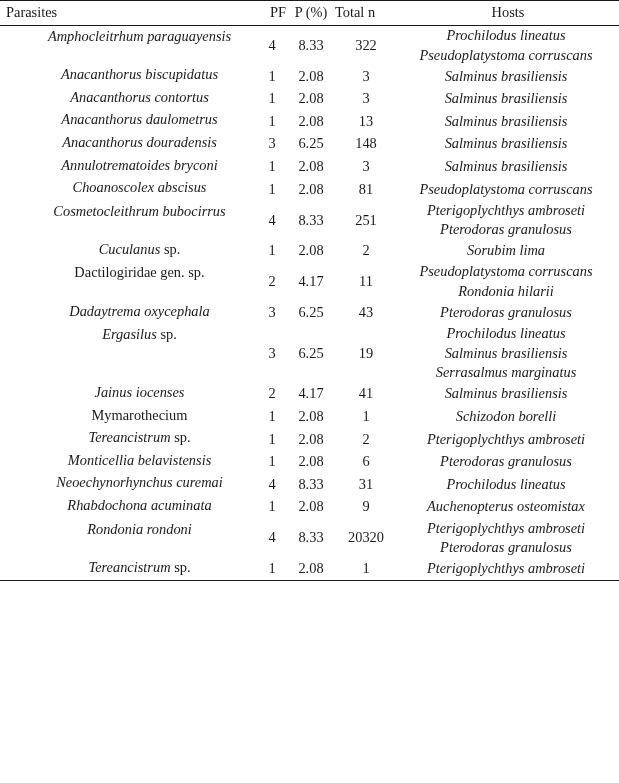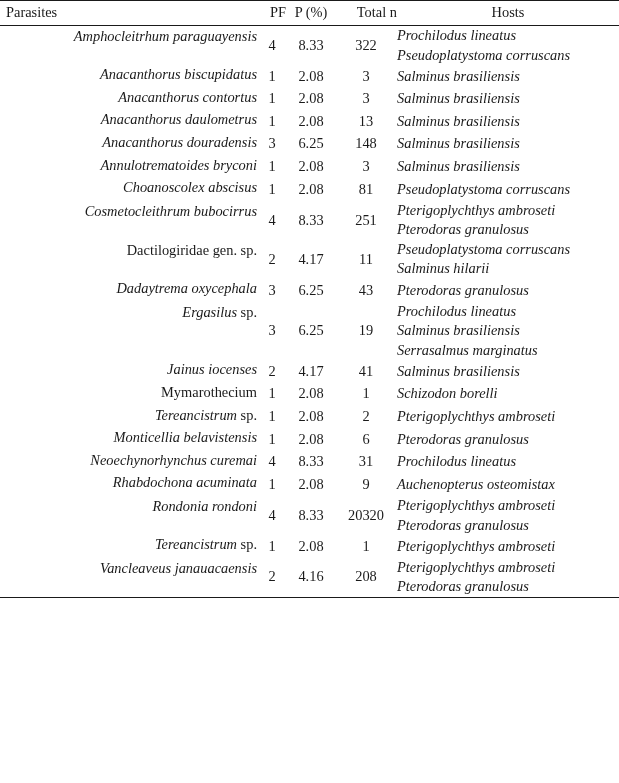--- a/index.html
+++ b/index.html
@@ -47,51 +47,52 @@
   thead th {
     font-weight: normal;
     font-style: normal;
     padding: 3px 0 4px 0;
     vertical-align: bottom;
     white-space: nowrap;
   }
   th.col-parasite { text-align: left; padding-left: 6px; }
   th.col-pf       { text-align: right;  padding-right: 1px; margin-top: 28px; }
   th.col-p        { text-align: center; }
-  th.col-total    { text-align: right; }
+  th.col-total    { text-align: left; }
   th.col-hosts    { text-align: center; }
 
   
   col.w-parasite { width: 257px; }
   col.w-pf       { width: 30px;  }
   col.w-p        { width: 48px;  }
   col.w-total    { width: 62px;  }
   col.w-hosts    { width: 222px; }
 
   
   tbody td {
     padding: 0;
     vertical-align: middle;
     line-height: 1.36;
   }
   td.parasite {
-    text-align: right;
+    text-align: center;
     padding-left: 22px;
     vertical-align: top;
     font-style: italic;
     white-space: nowrap;
   }
   td.parasite.roman { font-style: normal; }
   td.parasite .sp-roman { font-style: normal; }
 
   td.num-pf    { text-align: center; }
   td.num-p     { text-align: center; }
   td.num-total { text-align: center; }
 
   td.hosts {
+    text-align: center;
     font-style: italic;
     padding-right: 4px;
   }
   td.hosts .host-line {
     display: block;
     white-space: nowrap;
   }
 
   
   tr.r-single td { height: 22.6px; }
@@ -188,28 +189,37 @@
         <tr class="data-row r-multi">
           <td class="parasite">Cosmetocleithrum bubocirrus</td>
           <td class="num-pf">4</td>
           <td class="num-p">8.33</td>
           <td class="num-total">251</td>
           <td class="hosts">
             <span class="host-line">Pterigoplychthys ambroseti</span>
             <span class="host-line">Pterodoras granulosus</span>
           </td>
         </tr>
+        <tr class="data-row r-single">
+          <td class="parasite"><span>Cuculanus</span><span class="sp-roman"> sp.</span></td>
+          <td class="num-pf">1</td>
+          <td class="num-p">2.08</td>
+          <td class="num-total">2</td>
+          <td class="hosts">
+            <span class="host-line">Sorubim lima</span>
+          </td>
+        </tr>
         <tr class="data-row r-multi">
           <td class="parasite roman">Dactilogiridae gen. sp.</td>
           <td class="num-pf">2</td>
           <td class="num-p">4.17</td>
           <td class="num-total">11</td>
           <td class="hosts">
             <span class="host-line">Pseudoplatystoma corruscans</span>
-            <span class="host-line">Salminus hilarii</span>
+            <span class="host-line">Rondonia hilarii</span>
           </td>
         </tr>
         <tr class="data-row r-single">
           <td class="parasite">Dadaytrema oxycephala</td>
           <td class="num-pf">3</td>
           <td class="num-p">6.25</td>
           <td class="num-total">43</td>
           <td class="hosts">
             <span class="host-line">Pterodoras granulosus</span>
           </td>
@@ -291,28 +301,18 @@
         </tr>
         <tr class="data-row r-single">
           <td class="parasite"><span>Tereancistrum</span><span class="sp-roman"> sp.</span></td>
           <td class="num-pf">1</td>
           <td class="num-p">2.08</td>
           <td class="num-total">1</td>
           <td class="hosts">
             <span class="host-line">Pterigoplychthys ambroseti</span>
           </td>
         </tr>
-        <tr class="data-row r-multi">
-          <td class="parasite">Vancleaveus janauacaensis</td>
-          <td class="num-pf">2</td>
-          <td class="num-p">4.16</td>
-          <td class="num-total">208</td>
-          <td class="hosts">
-            <span class="host-line">Pterigoplychthys ambroseti</span>
-            <span class="host-line">Pterodoras granulosus</span>
-          </td>
-        </tr>
         <tr class="bottom-rule">
           <td colspan="5"></td>
         </tr>
       </tbody>
   </table>
 </div>
 
 </body></html>

